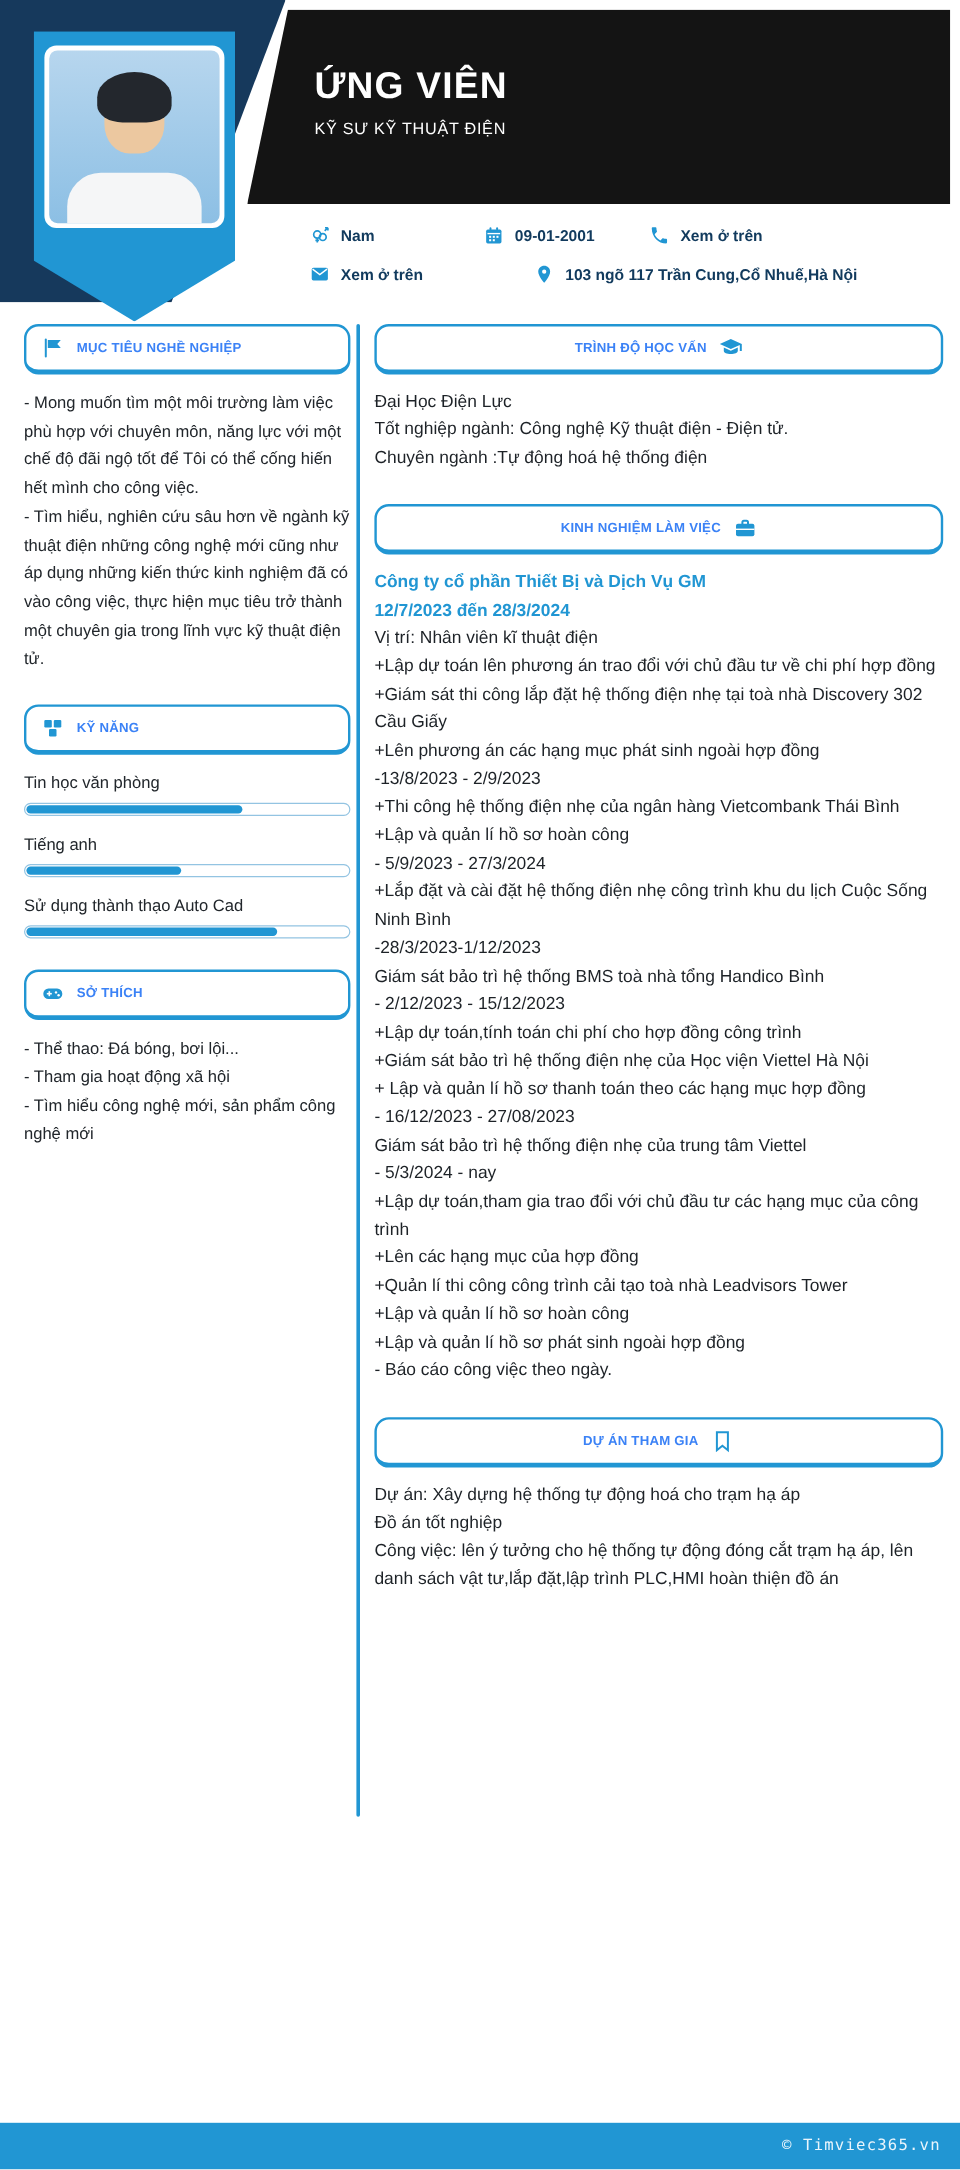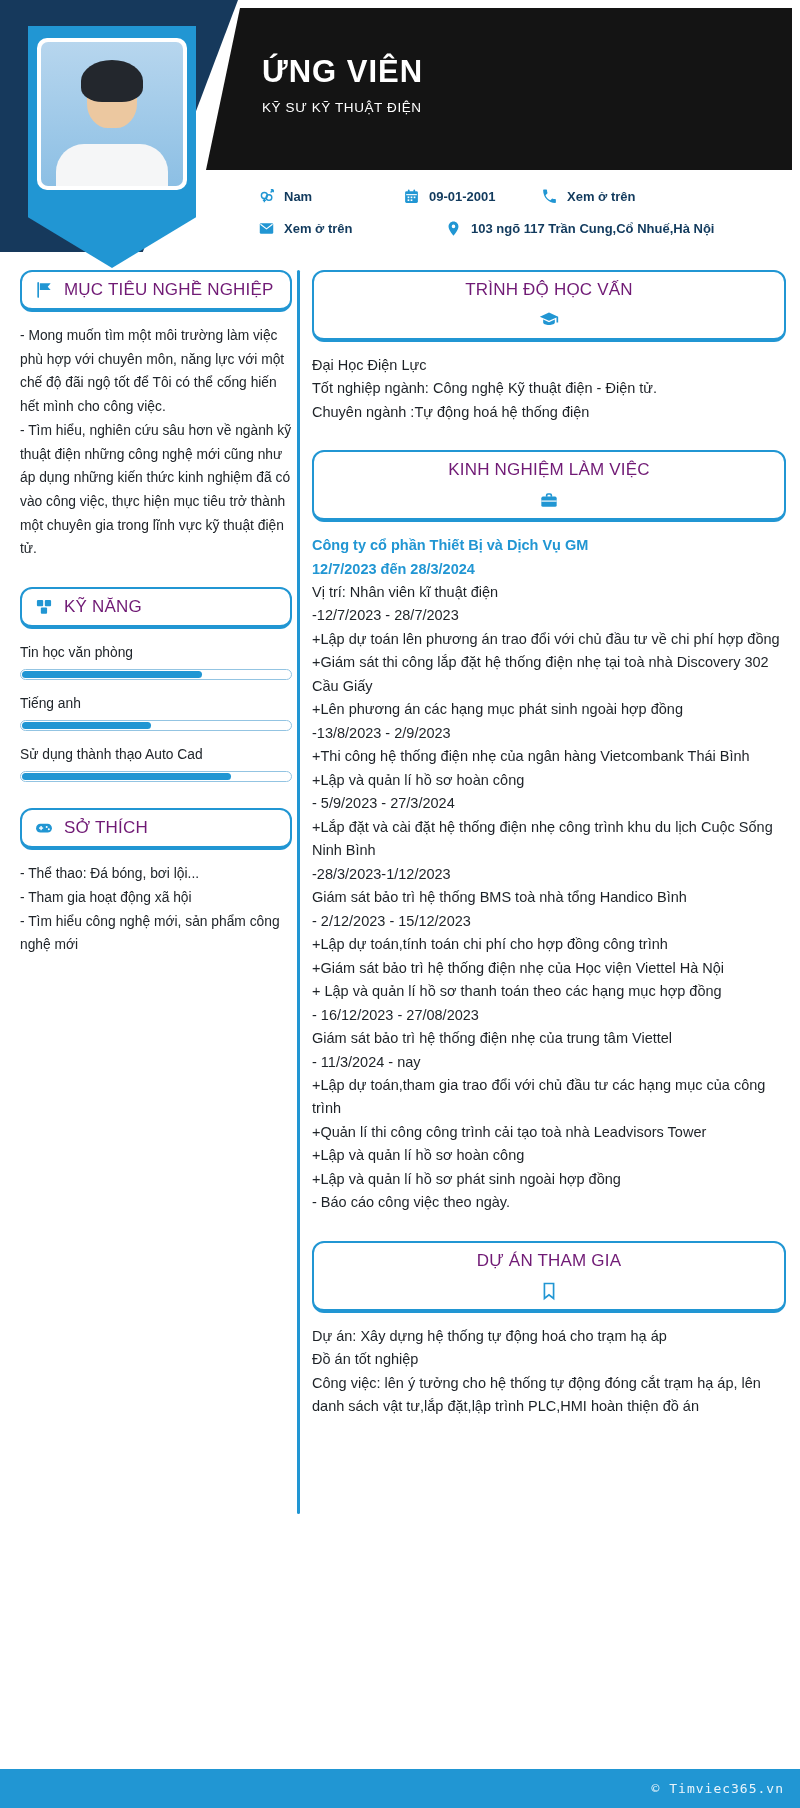--- a/index.html
+++ b/index.html
@@ -35,22 +35,22 @@
   .clabel { font-size:13px; font-weight:bold; color:#113a5d; white-space:nowrap; }
 
   
   .col-left  { position:absolute; left:20px;  top:270px; width:272px; }
   .col-right { position:absolute; left:312px; top:270px; width:474px; }
   .v-divider { position:absolute; left:297px; top:270px; width:3px; height:1244px; background:var(--accent); border-radius:2px; }
 
   .sec { margin-bottom:26px; }
   .sec-head { display:flex; align-items:center; gap:10px; border:2px solid var(--accent);
               border-bottom-width:4px; border-radius:12px; padding:8px 12px; background:#fff; }
-  .sec-head.right { justify-content:center;flex-direction:column; }
-  .sec-title { font-size:17px; font-weight:normal; color:#701a75; letter-spacing:.2px; }
+  .sec-head.right { justify-content:center; }
+  .sec-title { font-size:11px; font-weight:bold; color:#3b82f6; letter-spacing:.2px; }
   .sicon { width:20px; height:20px; display:inline-flex; flex:0 0 auto; }
   .sicon svg { width:20px; height:20px; }
 
   .sec-body-left { margin-top:12px; font-size:13.8px; line-height:1.72; color:#21262b; }
   .sec-body-right { margin-top:12px; font-size:14.5px; line-height:1.62; color:#1d2227; }
   .para, .line { margin:0; }
 
   .skill { margin-top:16px; }
   .skill-label { font-size:13.8px; color:#21262b; }
   .bar-track { margin-top:9px; height:11px; border:1px solid #93c4e2; border-radius:7px; padding:1px; }
@@ -236,39 +236,39 @@
             <rect x="2.8" y="7.8" width="18.4" height="12.4" rx="2" fill="#2196d3"></rect>
             <rect x="2.8" y="12.6" width="18.4" height="1.4" fill="#fff"></rect>
           </svg>
         </span>
       </div>
       <div class="sec-body-right">
         <div class="xp-company">Công ty cổ phần Thiết Bị và Dịch Vụ GM</div>
         <div class="xp-company">12/7/2023 đến 28/3/2024</div>
         <div>
             <div class="line">Vị trí: Nhân viên kĩ thuật điện</div>
-            <div class="line">-12/7/2023 - 28/7/2023</div>
             <div class="line">+Lập dự toán lên phương án trao đổi với chủ đầu tư về chi phí hợp đồng</div>
             <div class="line">+Giám sát thi công lắp đặt hệ thống điện nhẹ tại toà nhà Discovery 302 Cầu Giấy</div>
             <div class="line">+Lên phương án các hạng mục phát sinh ngoài hợp đồng</div>
             <div class="line">-13/8/2023 - 2/9/2023</div>
             <div class="line">+Thi công hệ thống điện nhẹ của ngân hàng Vietcombank Thái Bình</div>
             <div class="line">+Lập và quản lí hồ sơ hoàn công</div>
             <div class="line">- 5/9/2023 - 27/3/2024</div>
             <div class="line">+Lắp đặt và cài đặt hệ thống điện nhẹ công trình khu du lịch Cuộc Sống Ninh Bình</div>
             <div class="line">-28/3/2023-1/12/2023</div>
             <div class="line">Giám sát bảo trì hệ thống BMS toà nhà tổng Handico Bình</div>
             <div class="line">- 2/12/2023 - 15/12/2023</div>
             <div class="line">+Lập dự toán,tính toán chi phí cho hợp đồng công trình</div>
             <div class="line">+Giám sát bảo trì hệ thống điện nhẹ của Học viện Viettel Hà Nội</div>
             <div class="line">+ Lập và quản lí hồ sơ thanh toán theo các hạng mục hợp đồng</div>
             <div class="line">- 16/12/2023 - 27/08/2023</div>
             <div class="line">Giám sát bảo trì hệ thống điện nhẹ của trung tâm Viettel</div>
-            <div class="line">- 11/3/2024 - nay</div>
+            <div class="line">- 5/3/2024 - nay</div>
             <div class="line">+Lập dự toán,tham gia trao đổi với chủ đầu tư các hạng mục của công trình</div>
+            <div class="line">+Lên các hạng mục của hợp đồng</div>
             <div class="line">+Quản lí thi công công trình cải tạo toà nhà Leadvisors Tower</div>
             <div class="line">+Lập và quản lí hồ sơ hoàn công</div>
             <div class="line">+Lập và quản lí hồ sơ phát sinh ngoài hợp đồng</div>
             <div class="line">- Báo cáo công việc theo ngày.</div>
           </div>
       </div>
     </div>
 
     <div class="sec">
       <div class="sec-head right">

